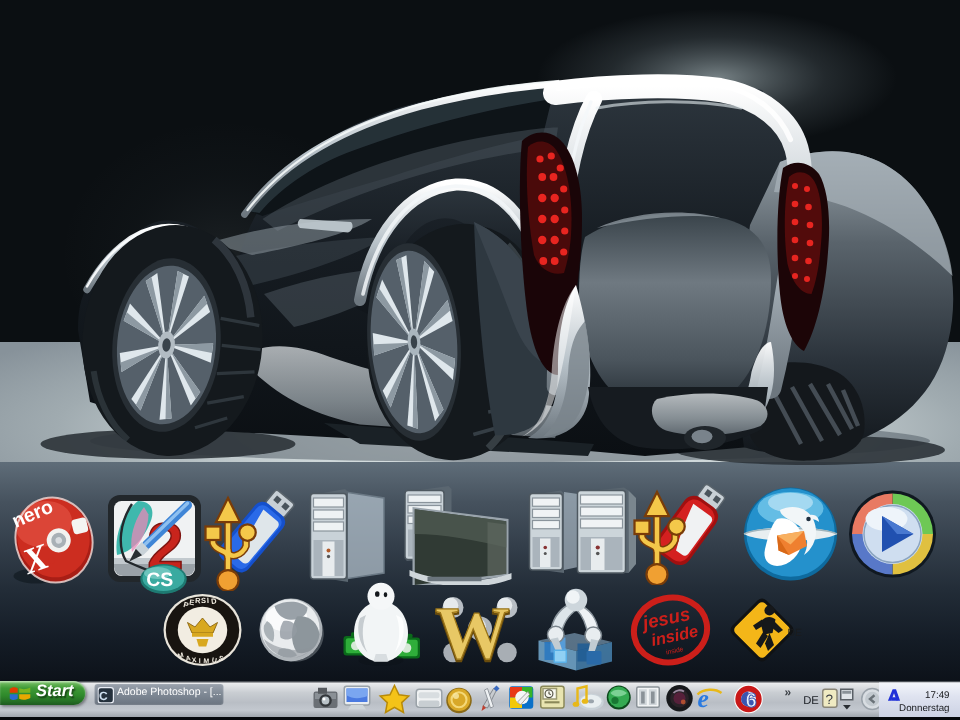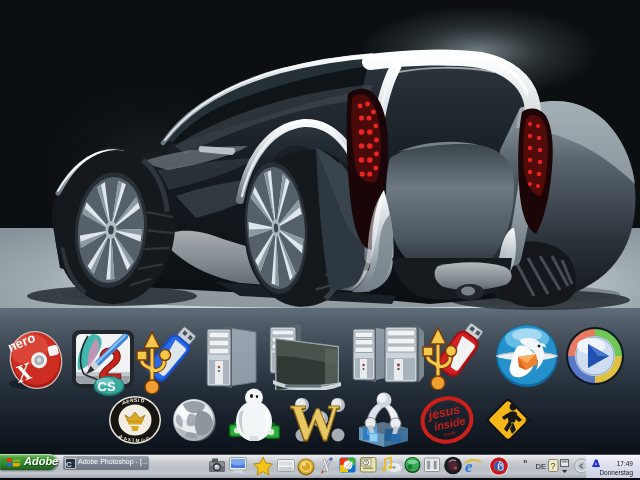--- a/index.html
+++ b/index.html
@@ -563,21 +563,21 @@
 <path d="M30,26 L33,34 L29,38 L27,33 Z"></path>
 <path d="M33,18 L39,24 L36,26 L31,22 Z"></path>
 <path d="M25,17 L19,21 L21,24 L26,21 Z"></path>
 </g>
 <text x="42" y="28" font-size="7" fill="#1a1c1e" font-family="Liberation Sans">DE</text>
 </svg>
   </div>
   <div id="taskbar"></div>
   <div id="blackline"></div>
   <div id="startbtn">
-      <span class="stxt">Adobe</span>
+      <span class="stxt">Start</span>
     <svg style="position:absolute;left:6px;top:3px" width="16" height="11" viewBox="0 0 16 11">
       <path d="M0.5,2.2 C2.2,0.8 4,0.8 5.8,1.8 L5.8,4.9 L0.5,4.9 Z" fill="#e03c00"></path>
       <path d="M6.8,1.9 C9,2.7 11.5,2.6 14.2,1.4 L14.2,4.9 L6.8,4.9 Z" fill="#7ab520"></path>
       <path d="M0.5,5.9 L5.8,5.9 L5.8,8.9 C4,9.9 2.2,9.9 0.5,8.6 Z" fill="#2a6cd0"></path>
       <path d="M6.8,5.9 L14.2,5.9 L14.2,8.4 C11.5,9.8 9,9.9 6.8,8.9 Z" fill="#e8a800"></path>
     </svg>
   </div>
   <div id="taskbtn">
       <span>Adobe Photoshop - [...</span>
     <svg style="position:absolute;left:2px;top:2px" width="11" height="11" viewBox="0 0 11 11">

